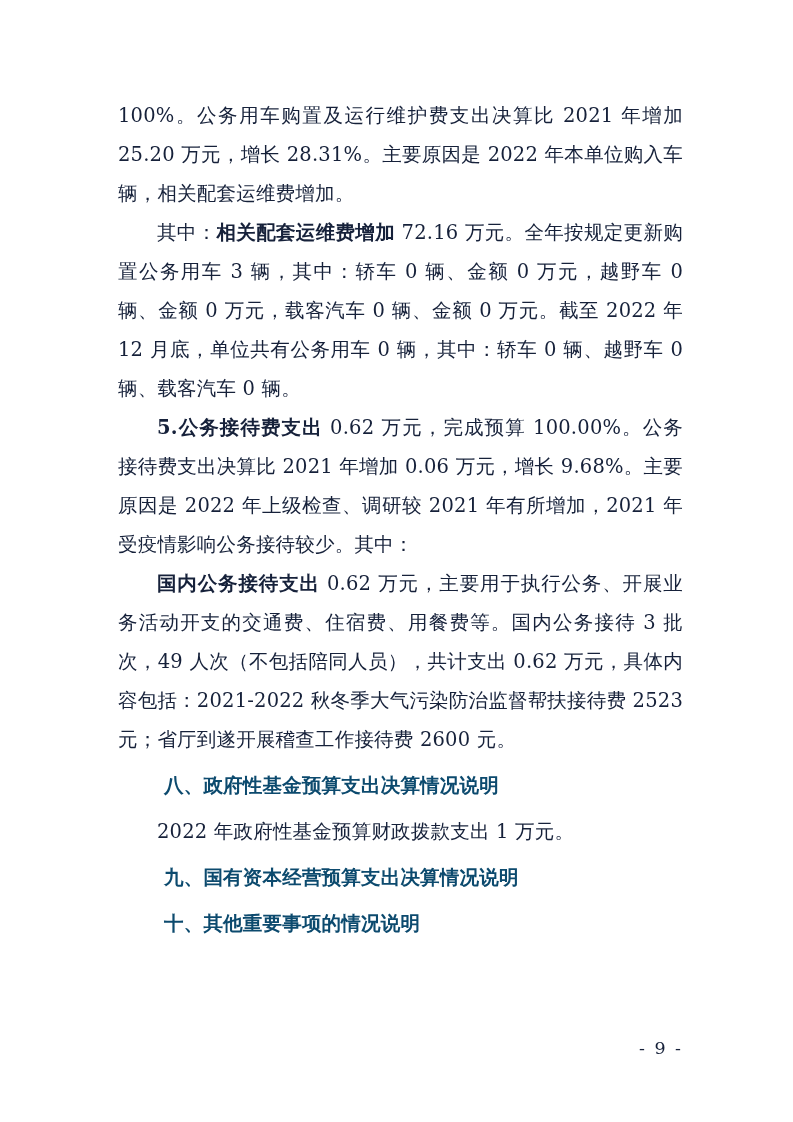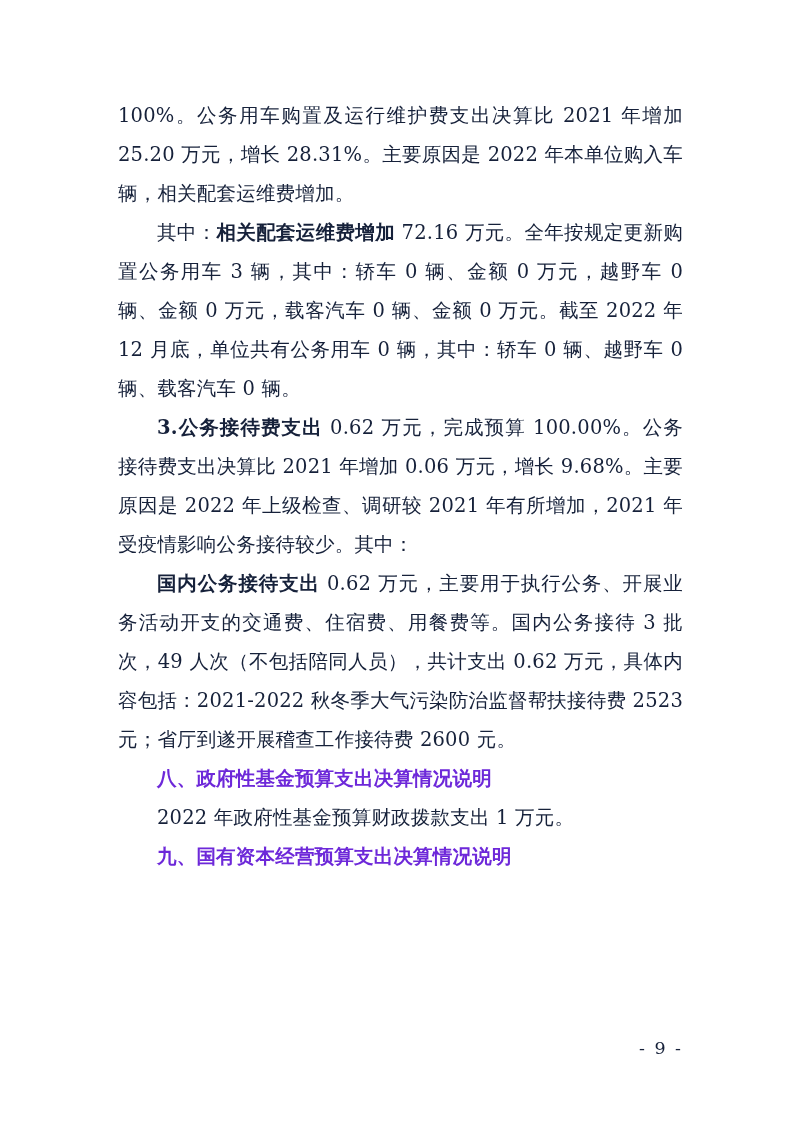--- a/index.html
+++ b/index.html
@@ -32,26 +32,26 @@
     line-height: 39px;
     letter-spacing: 0.2px;
     text-align: justify;
     text-justify: inter-ideograph;
     color: #16213a;
   }
   p.indent {
     text-indent: 39px;
   }
   p.heading {
-    margin: 0;
+    margin: 7px;
     font-size: 19.5px;
     line-height: 39px;
     font-weight: bold;
     text-indent: 39px;
-    color: #6d28d9;
+    color: #0c4a6e;
   }
   .b {
     font-weight: bold;
   }
   .footer {
     position: absolute;
     bottom: 64px;
     right: 110px;
     font-size: 17.5px;
     letter-spacing: 2px;
@@ -59,20 +59,21 @@
     font-family: "DejaVu Serif", "Liberation Serif", serif;
   }
 </style>
 </head>
 <body>
 
 <div class="page">
   <div class="doc-body" id="doc-body">
       <p class="para"><span>100%。公务用车购置及运行维护费支出决算比 2021 年增加 25.20 万元，增长 28.31%。主要原因是 2022 年本单位购入车辆，相关配套运维费增加。</span></p>
       <p class="para indent"><span>其中：</span><span class="b">相关配套运维费增加</span><span> 72.16 万元。全年按规定更新购置公务用车 3 辆，其中：轿车 0 辆、金额 0 万元，越野车 0 辆、金额 0 万元，载客汽车 0 辆、金额 0 万元。截至 2022 年 12 月底，单位共有公务用车 0 辆，其中：轿车 0 辆、越野车 0 辆、载客汽车 0 辆。</span></p>
-      <p class="para indent"><span class="b">3.公务接待费支出</span><span> 0.62 万元，完成预算 100.00%。公务接待费支出决算比 2021 年增加 0.06 万元，增长 9.68%。主要原因是 2022 年上级检查、调研较 2021 年有所增加，2021 年受疫情影响公务接待较少。其中：</span></p>
+      <p class="para indent"><span class="b">5.公务接待费支出</span><span> 0.62 万元，完成预算 100.00%。公务接待费支出决算比 2021 年增加 0.06 万元，增长 9.68%。主要原因是 2022 年上级检查、调研较 2021 年有所增加，2021 年受疫情影响公务接待较少。其中：</span></p>
       <p class="para indent"><span class="b">国内公务接待支出</span><span> 0.62 万元，主要用于执行公务、开展业务活动开支的交通费、住宿费、用餐费等。国内公务接待 3 批次，49 人次（不包括陪同人员），共计支出 0.62 万元，具体内容包括：2021-2022 秋冬季大气污染防治监督帮扶接待费 2523 元；省厅到遂开展稽查工作接待费 2600 元。</span></p>
       <p class="para heading"><span class="b">八、政府性基金预算支出决算情况说明</span></p>
       <p class="para indent"><span>2022 年政府性基金预算财政拨款支出 1 万元。</span></p>
       <p class="para heading"><span class="b">九、国有资本经营预算支出决算情况说明</span></p>
+      <p class="para heading"><span class="b">十、其他重要事项的情况说明</span></p>
     </div>
   <div class="footer">- 9 -</div>
 </div>
 
 </body></html>

